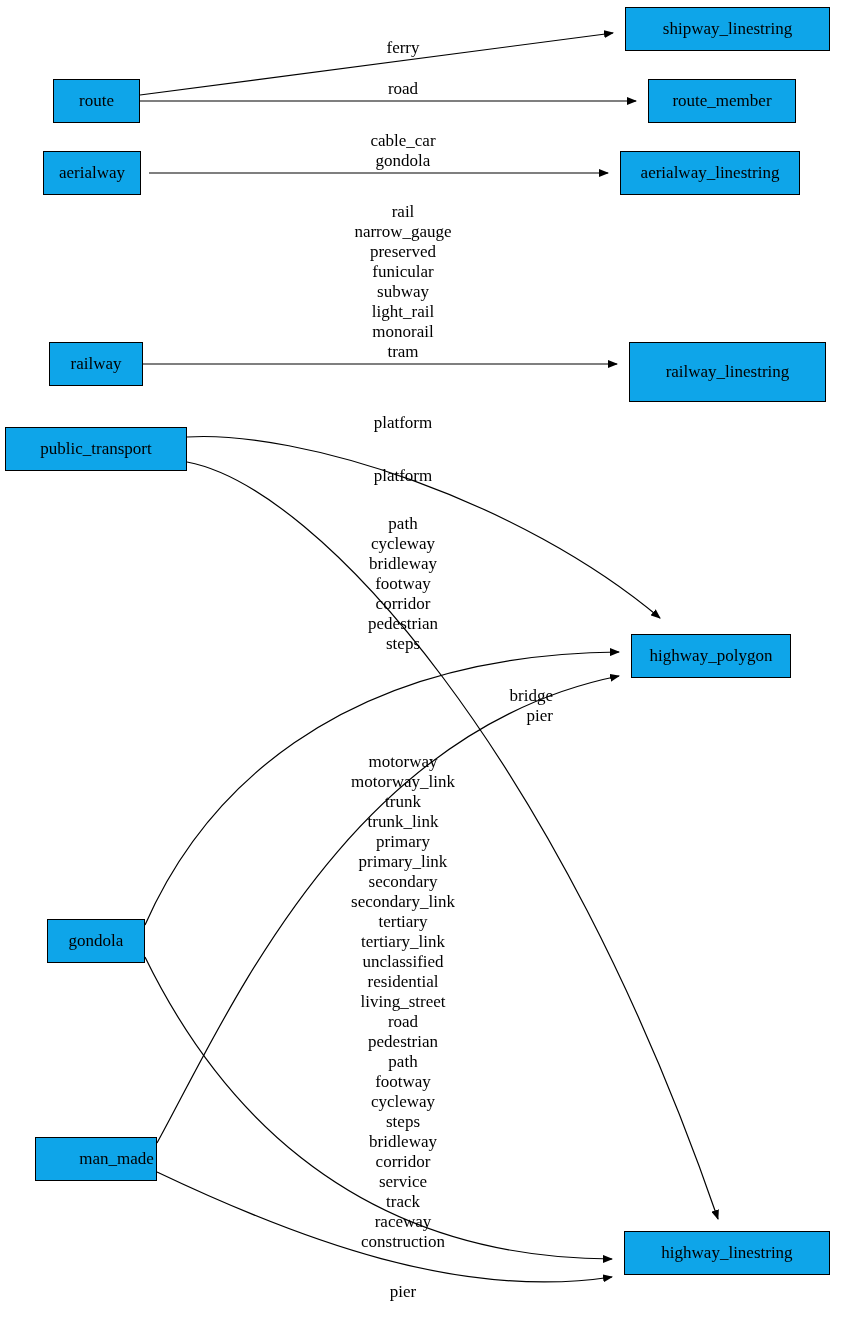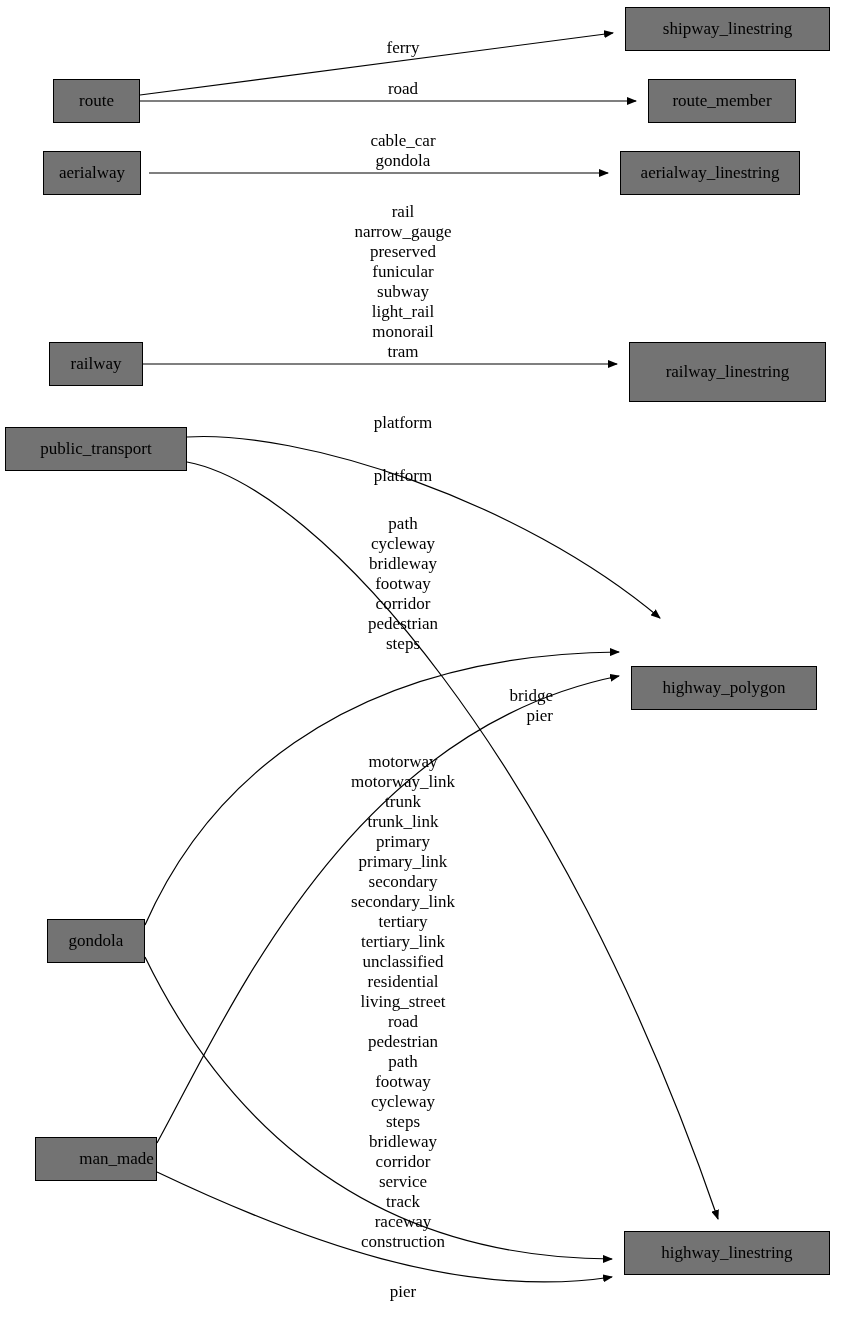--- a/index.html
+++ b/index.html
@@ -12,21 +12,21 @@
     width: 841px;
     height: 1324px;
     background: #ffffff;
     font-family: "Liberation Serif", serif;
     overflow: hidden;
   }
   .node {
     position: absolute;
     box-sizing: border-box;
     border: 1px solid #000000;
-    background: #737373;
+    background: #0ea5e9;
     color: #000000;
     font-size: 17px;
     font-family: "Liberation Serif", serif;
     display: flex;
     align-items: center;
     justify-content: center;
     white-space: nowrap;
     z-index: 3;
   }
   .edge-label {
@@ -88,19 +88,19 @@
     </div>
   <div id="nodes-layer">
       <div class="node" style="left: 53px; top: 79px; width: 87px; height: 44px;">route</div>
       <div class="node" style="left: 625px; top: 7px; width: 205px; height: 44px;">shipway_linestring</div>
       <div class="node" style="left: 648px; top: 79px; width: 148px; height: 44px;">route_member</div>
       <div class="node" style="left: 43px; top: 151px; width: 98px; height: 44px;">aerialway</div>
       <div class="node" style="left: 620px; top: 151px; width: 180px; height: 44px;">aerialway_linestring</div>
       <div class="node" style="left: 49px; top: 342px; width: 94px; height: 44px;">railway</div>
       <div class="node" style="left: 629px; top: 342px; width: 197px; height: 60px;">railway_linestring</div>
       <div class="node" style="left: 5px; top: 427px; width: 182px; height: 44px;">public_transport</div>
-      <div class="node" style="left: 631px; top: 666px; width: 186px; height: 44px;">highway_polygon</div>
+      <div class="node" style="left: 631px; top: 634px; width: 160px; height: 44px;">highway_polygon</div>
       <div class="node" style="left: 47px; top: 919px; width: 98px; height: 44px;">gondola</div>
       <div class="node" style="left: 35px; top: 1137px; width: 122px; height: 44px; padding-left: 41px;">man_made</div>
       <div class="node" style="left: 624px; top: 1231px; width: 206px; height: 44px;">highway_linestring</div>
     </div>
 
 </div>
 
 </body></html>

